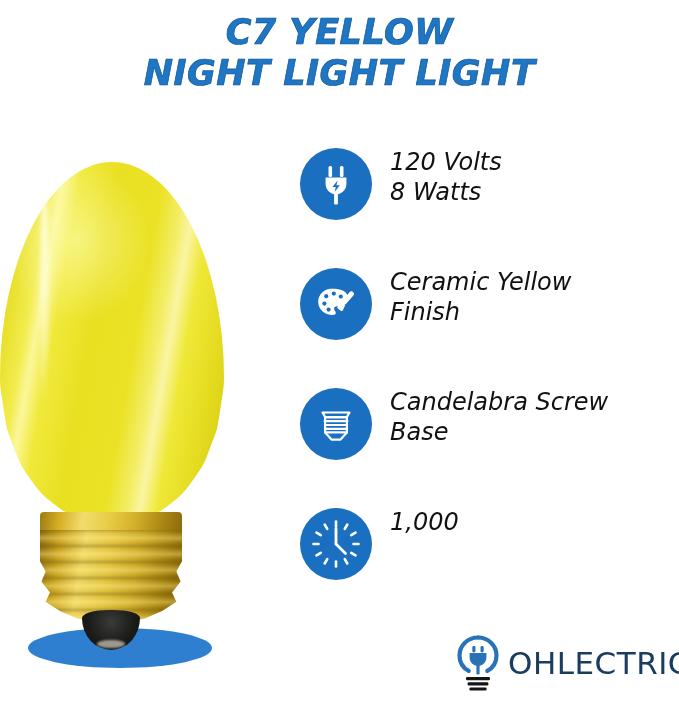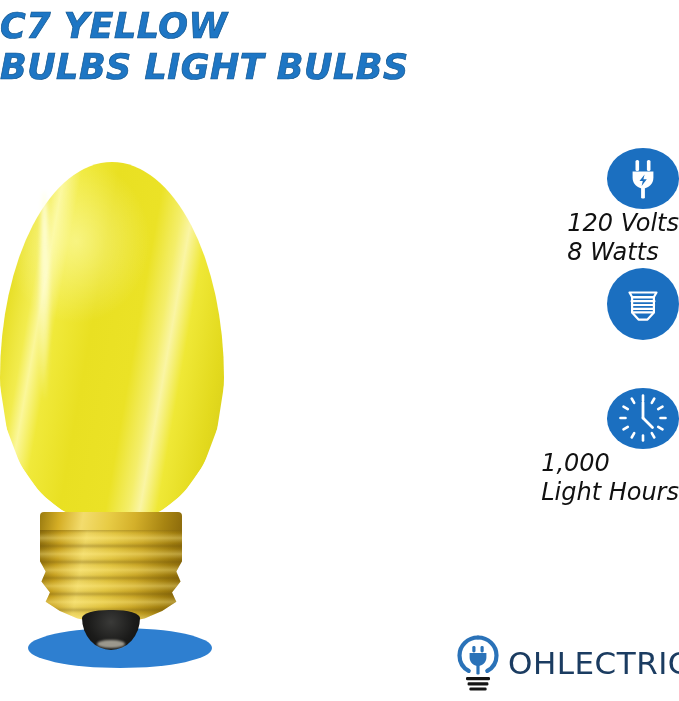--- a/index.html
+++ b/index.html
@@ -13,24 +13,24 @@
   .page {
     position: relative;
     width: 679px;
     height: 701px;
     background: #ffffff;
   }
 
   
   .title-block {
     position: absolute;
-    top: 6px;
+    top: 12px;
     left: 0;
     width: 679px;
-    text-align: left;
+    text-align: center;
   }
   .title-line {
     font-family: "DejaVu Sans", sans-serif;
     font-weight: bold;
     font-style: italic;
     color: #1E76C4;
     letter-spacing: 0.5px;
     line-height: 1.16;
     -webkit-text-stroke: 0.7px #10558f;
   }
@@ -160,23 +160,22 @@
 
   
   .features {
     position: absolute;
     left: 300px;
     top: 148px;
     width: 379px;
   }
   .feature-row {
     display: flex;
-    align-items: flex-end;
+    align-items: flex-start;
     height: 120px;
-    flex-direction: column;
   }
   .feature-icon {
     width: 72px;
     height: 72px;
     min-width: 72px;
     border-radius: 50%;
     background: #1B6FC0;
     display: flex;
     align-items: center;
     justify-content: center;
@@ -211,21 +210,21 @@
     position: relative;
   }
 </style>
 </head>
 <body>
 
 <div class="page">
 
   <div class="title-block">
     <div class="title-line title-line-1">C7 YELLOW</div>
-    <div class="title-line title-line-2">BULBS LIGHT BULBS</div>
+    <div class="title-line title-line-2">NIGHT LIGHT LIGHT</div>
   </div>
 
   <div class="bulb-area">
     <div class="bulb-shadow"></div>
     <div class="bulb-glass"></div>
     <div class="bulb-neck"></div>
     <div class="bulb-base"></div>
     <div class="bulb-tip"></div>
   </div>
 
@@ -242,34 +241,62 @@
           </g>
           <path d="M24.6 19.4l-5.1 6.6h3.3l-1.2 5.1 5.2-6.9h-3.4z" fill="#1B6FC0"></path>
         </svg>
       </div>
       <div class="feature-text">
         <div>120 Volts</div>
         <div>8 Watts</div>
       </div>
     </div>
 
+    <div class="feature-row">
+      <div class="feature-icon">
+        <svg width="48" height="48" viewBox="0 0 48 48" aria-hidden="true">
+          <g fill="#FFFFFF">
+            <path d="M20.5 8.5C12.6 8.5 6.2 14.4 6.2 21.7S12.6 35 20.5 35c2.2 0 3.3-.7 3.3-2.2 0-.8-.4-1.4-.9-2-.5-.6-.9-1.2-.9-2 0-1.5 1.2-2.6 2.8-2.6h3.3c4.6 0 8.2-3.4 8.2-8.1 0-5.8-6.6-9.6-16.7-9.6z"></path>
+          </g>
+          <g fill="#1B6FC0">
+            <circle cx="14.2" cy="16.2" r="2.1"></circle>
+            <circle cx="21.8" cy="13.6" r="2.1"></circle>
+            <circle cx="28.8" cy="16.6" r="2.1"></circle>
+            <circle cx="12.4" cy="23.6" r="2.1"></circle>
+            <circle cx="16.6" cy="29.6" r="2.1"></circle>
+          </g>
+          <g fill="#FFFFFF">
+            <path d="M40.6 11.8c-.9-.8-2.1-.6-2.9.3l-7.6 9.2 3.3 3.1 8.0-8.8c.8-.9.9-2.2.0-3.0l-.8-.8z"></path>
+            <path d="M29.2 22.4l-3.6 4.4c-.5.6-.4 1.3.2 1.7l3.2 2.4c.6.4 1.4.2 1.7-.5l2.4-5.0-3.9-3.0z"></path>
+          </g>
+        </svg>
+      </div>
+      <div class="feature-text">
+        <div>Ceramic Yellow</div>
+        <div>Finish</div>
+      </div>
+    </div>
 
     <div class="feature-row">
       <div class="feature-icon">
         <svg width="46" height="46" viewBox="0 0 46 46" aria-hidden="true">
           <g fill="none" stroke="#FFFFFF" stroke-width="2.2" stroke-linejoin="round" stroke-linecap="round">
             <path d="M9.5 11.5h27l-2.6 4.5H12.1z"></path>
             <path d="M12.0 16.5h22.0"></path>
             <path d="M11.6 20.2h22.8"></path>
             <path d="M11.9 24.0h22.2"></path>
             <path d="M12.2 27.8h21.6"></path>
             <path d="M12.6 31.4h20.8"></path>
             <path d="M12.1 16.0v15.6l6.4 7.0h9.0l6.4-7.0V16.0"></path>
           </g>
         </svg>
+      </div>
+      <div class="feature-text">
+        <div>Candelabra Screw</div>
+        <div>Base</div>
       </div>
     </div>
 
     <div class="feature-row">
       <div class="feature-icon">
         <svg width="58" height="58" viewBox="0 0 58 58" aria-hidden="true">
           <g stroke="#FFFFFF" stroke-width="2.6" stroke-linecap="round">
             <line x1="29" y1="6.5" x2="29" y2="11.5"></line>
             <line x1="40.3" y1="9.5" x2="37.8" y2="13.8"></line>
             <line x1="48.5" y1="17.7" x2="44.2" y2="20.2"></line>
@@ -284,21 +311,20 @@
             <line x1="17.7" y1="9.5" x2="20.2" y2="13.8"></line>
           </g>
           <g stroke="#FFFFFF" stroke-width="2.8" stroke-linecap="round" fill="none">
             <line x1="29" y1="29" x2="29" y2="13.5"></line>
             <line x1="29" y1="29" x2="38.5" y2="38.5"></line>
           </g>
         </svg>
       </div>
       <div class="feature-text">
         <div>1,000</div>
-        <div>Light Hours</div>
       </div>
     </div>
 
   </div>
 
   <div class="logo">
     <div class="logo-mark">
       <svg width="52" height="58" viewBox="0 0 52 58" aria-hidden="true">
         <path d="M26 3.5c10.2 0 18.5 8.0 18.5 17.9 0 6.6-3.7 12.4-9.2 15.5" fill="none" stroke="#2A72B8" stroke-width="4.2" stroke-linecap="round"></path>
         <path d="M26 3.5C15.8 3.5 7.5 11.5 7.5 21.4c0 6.6 3.7 12.4 9.2 15.5" fill="none" stroke="#2A72B8" stroke-width="4.2" stroke-linecap="round"></path>

